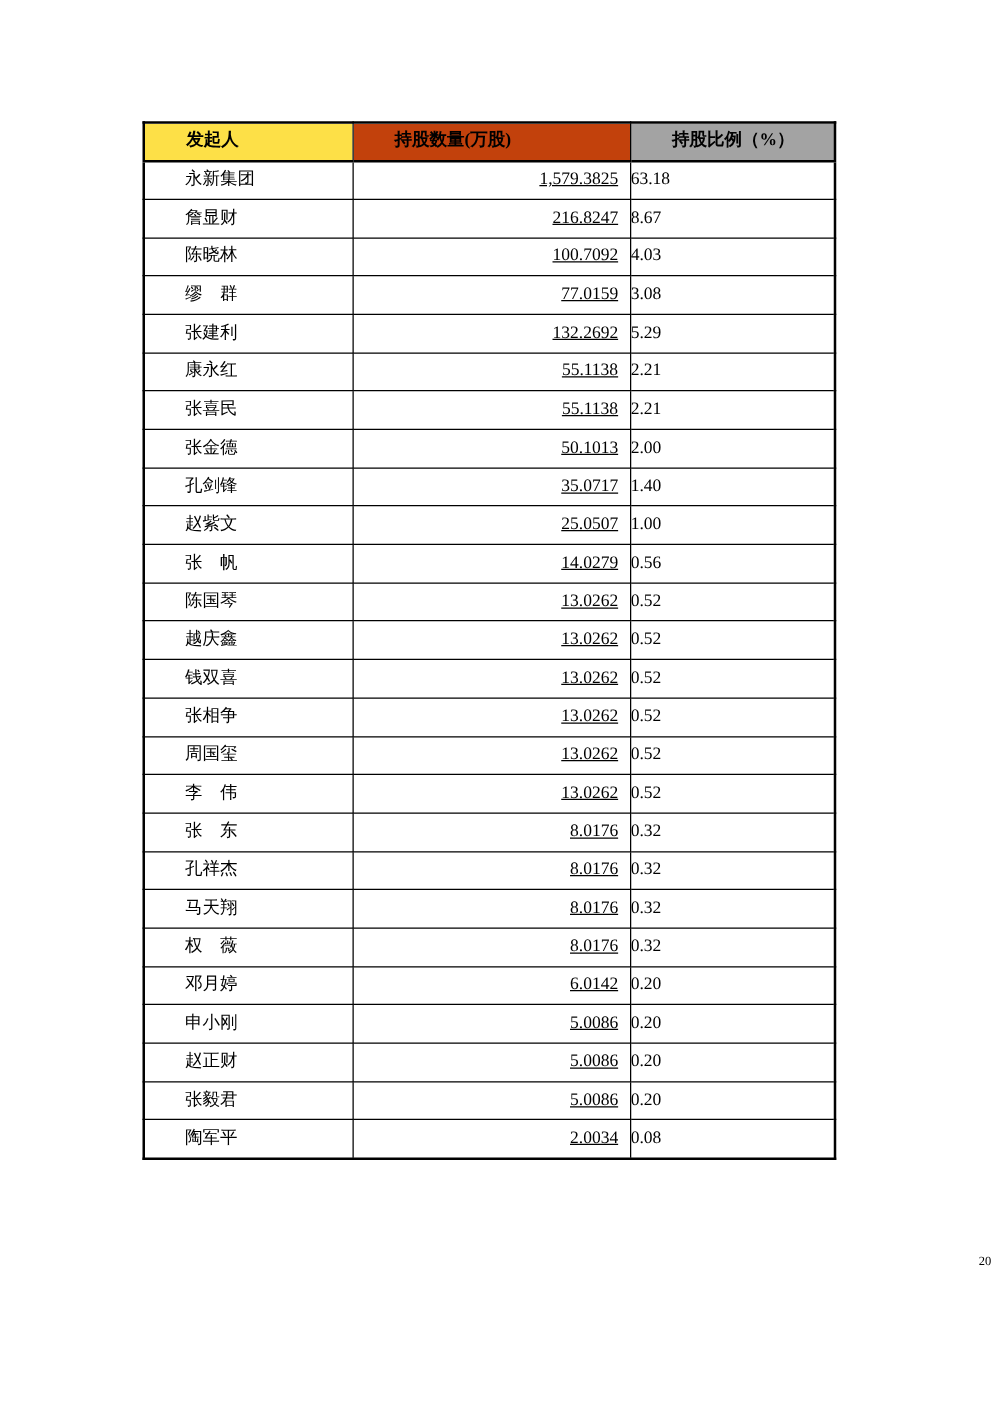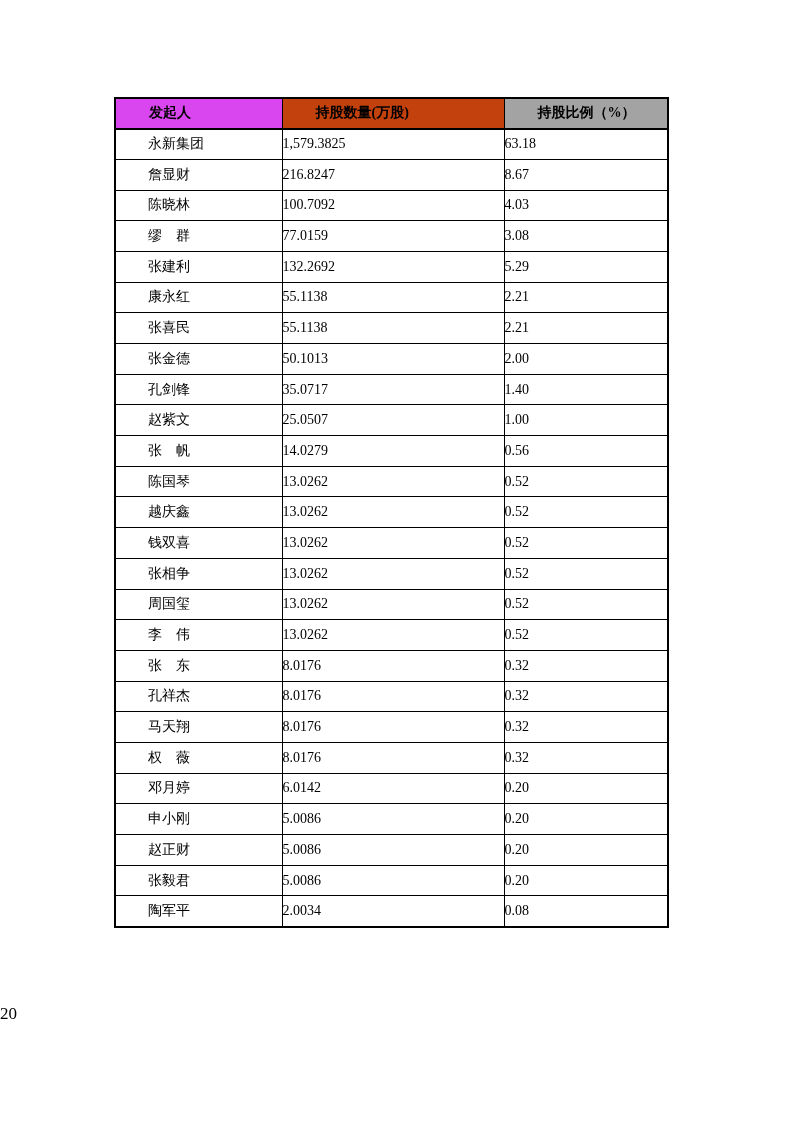--- a/index.html
+++ b/index.html
@@ -43,48 +43,50 @@
     font-weight: bold;
     text-align: left;
     padding-left: 33px;
     border-bottom: 2px solid #000000;
   }
   .holders-table td.c-name {
     text-align: left;
     padding-left: 32px;
   }
   .holders-table td.c-shares {
+    text-align: right;
     padding-right: 9px;
+    text-decoration: underline;
   }
   .holders-table td.c-pct {
     padding-right: 9px;
   }
   .page-number {
     position: absolute;
     top: 1004px;
     left: 0;
     width: 100%;
-    text-align: left;
-    font-size: 17px;
+    text-align: right;
+    font-size: 10px;
   }
 </style>
 </head>
 <body>
 
 <div class="page" style="background: rgb(255, 255, 255);">
 
   <table class="holders-table">
     <colgroup>
       <col class="col-name">
       <col class="col-shares">
       <col class="col-pct">
     </colgroup>
     <thead>
       <tr>
-        <th class="c-name" style="background: #d946ef;">发起人</th>
+        <th class="c-name" style="background: #fde047;">发起人</th>
         <th class="c-shares" style="background: #c2410c;">持股数量(万股)</th>
         <th class="c-pct" style="background: #a3a3a3;">持股比例（%）</th>
       </tr>
     </thead>
     <tbody id="table-body">
     <tr>
       <td class="c-name">永新集团</td>
       <td class="c-shares">1,579.3825</td>
       <td class="c-pct">63.18</td>
     </tr>

